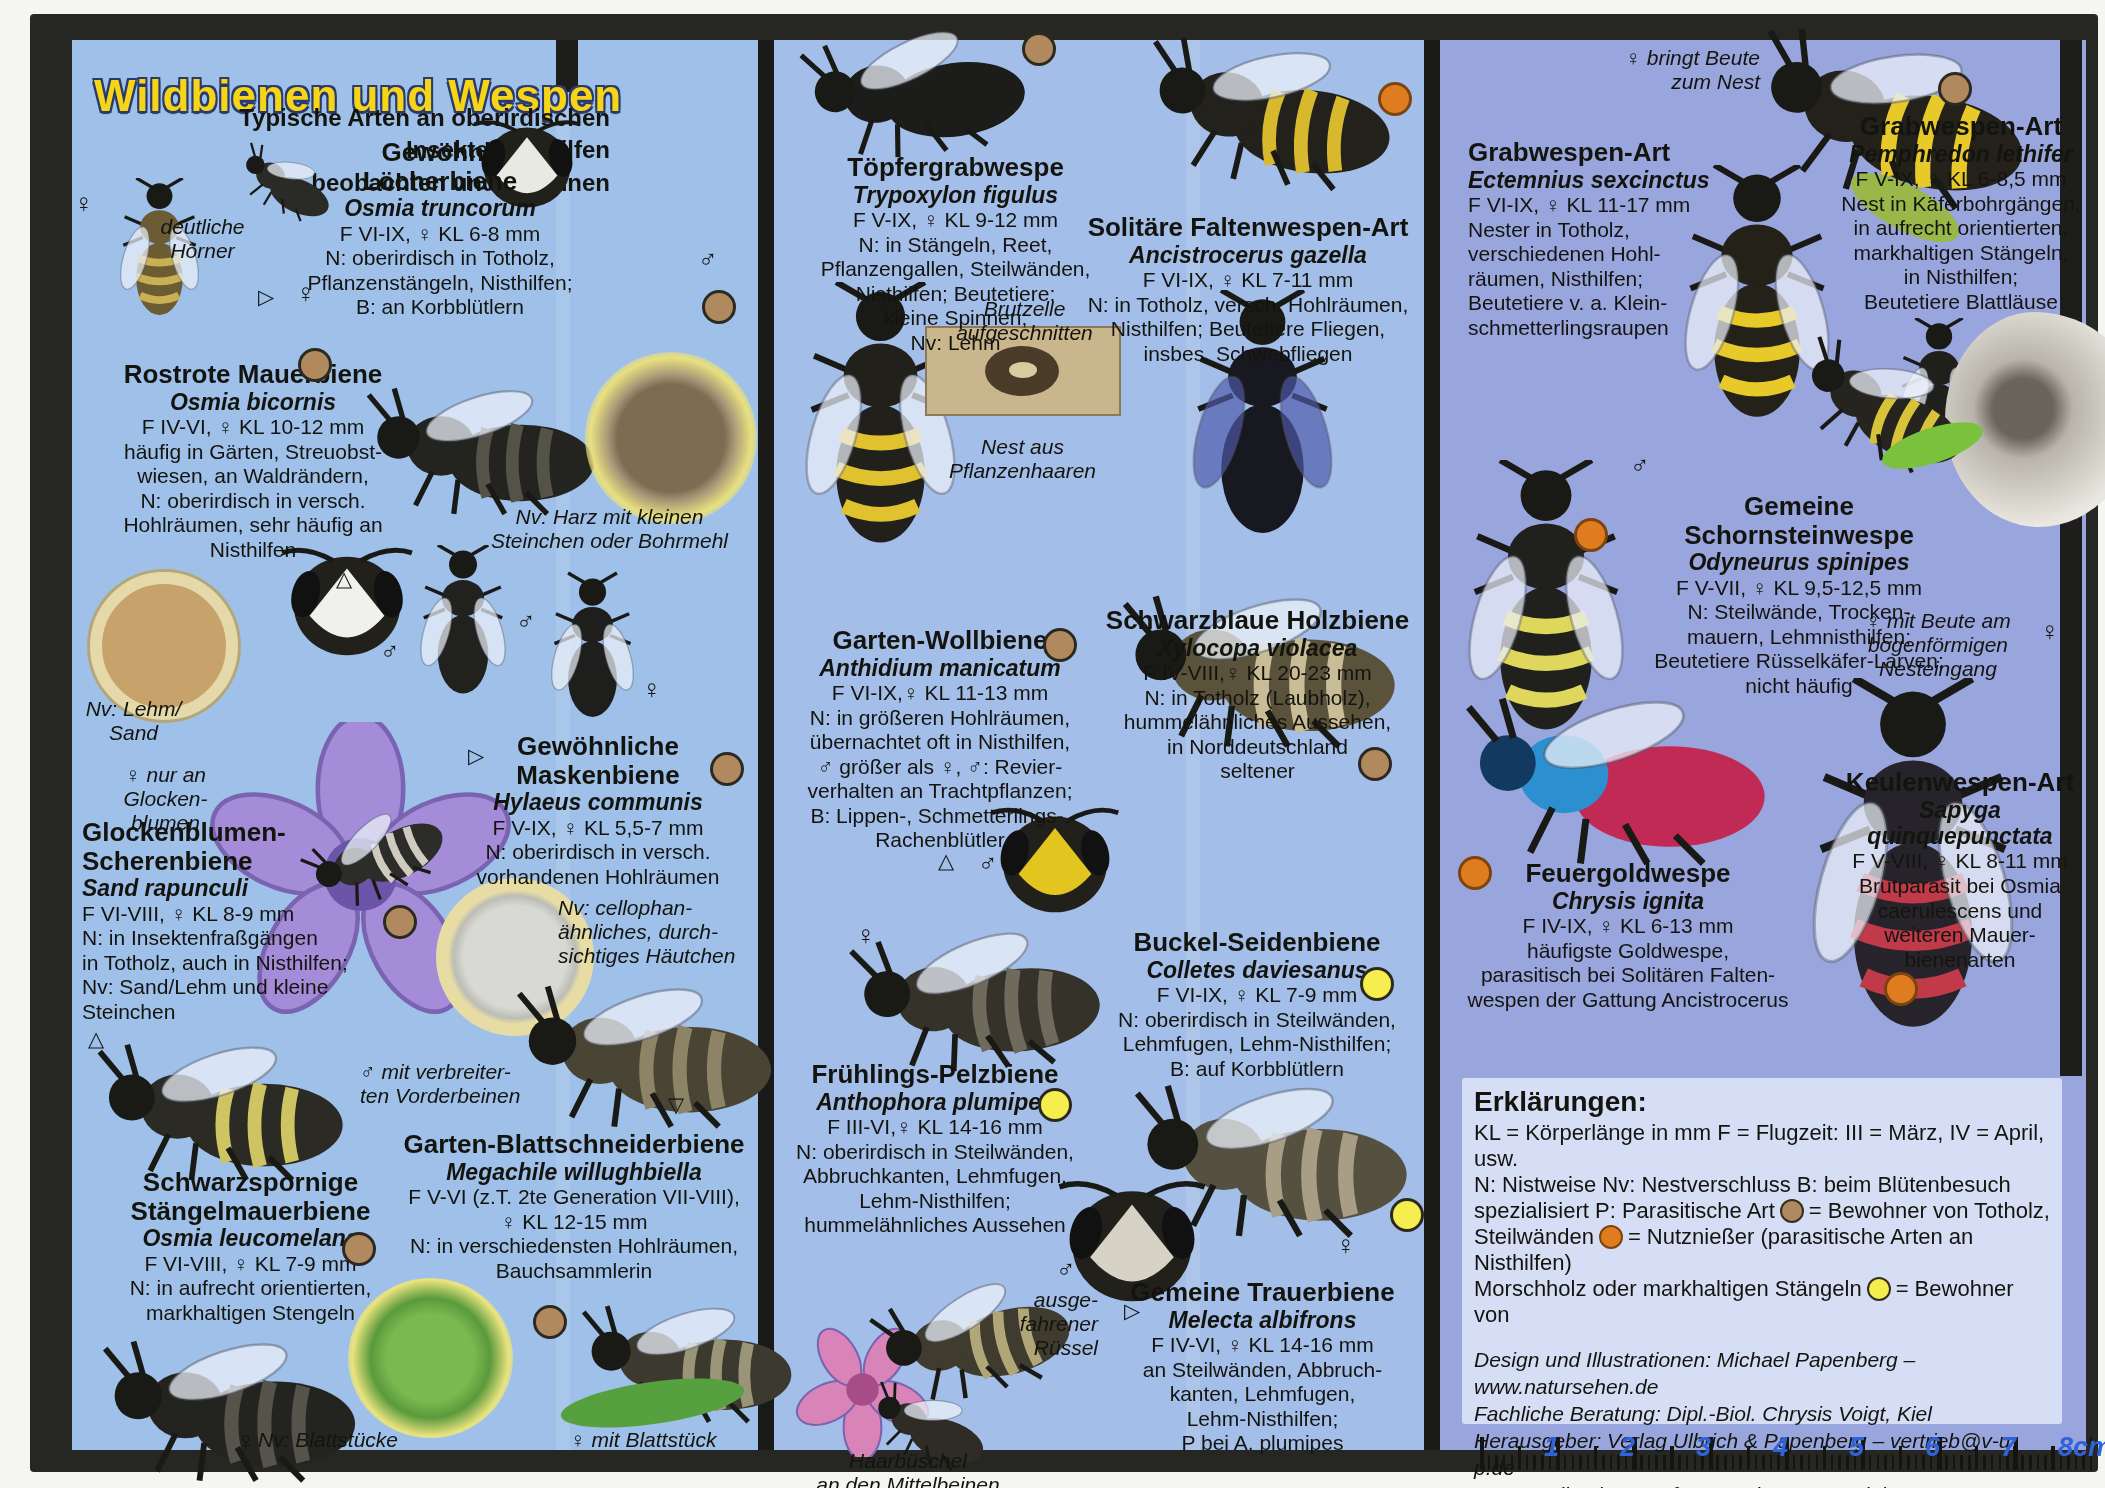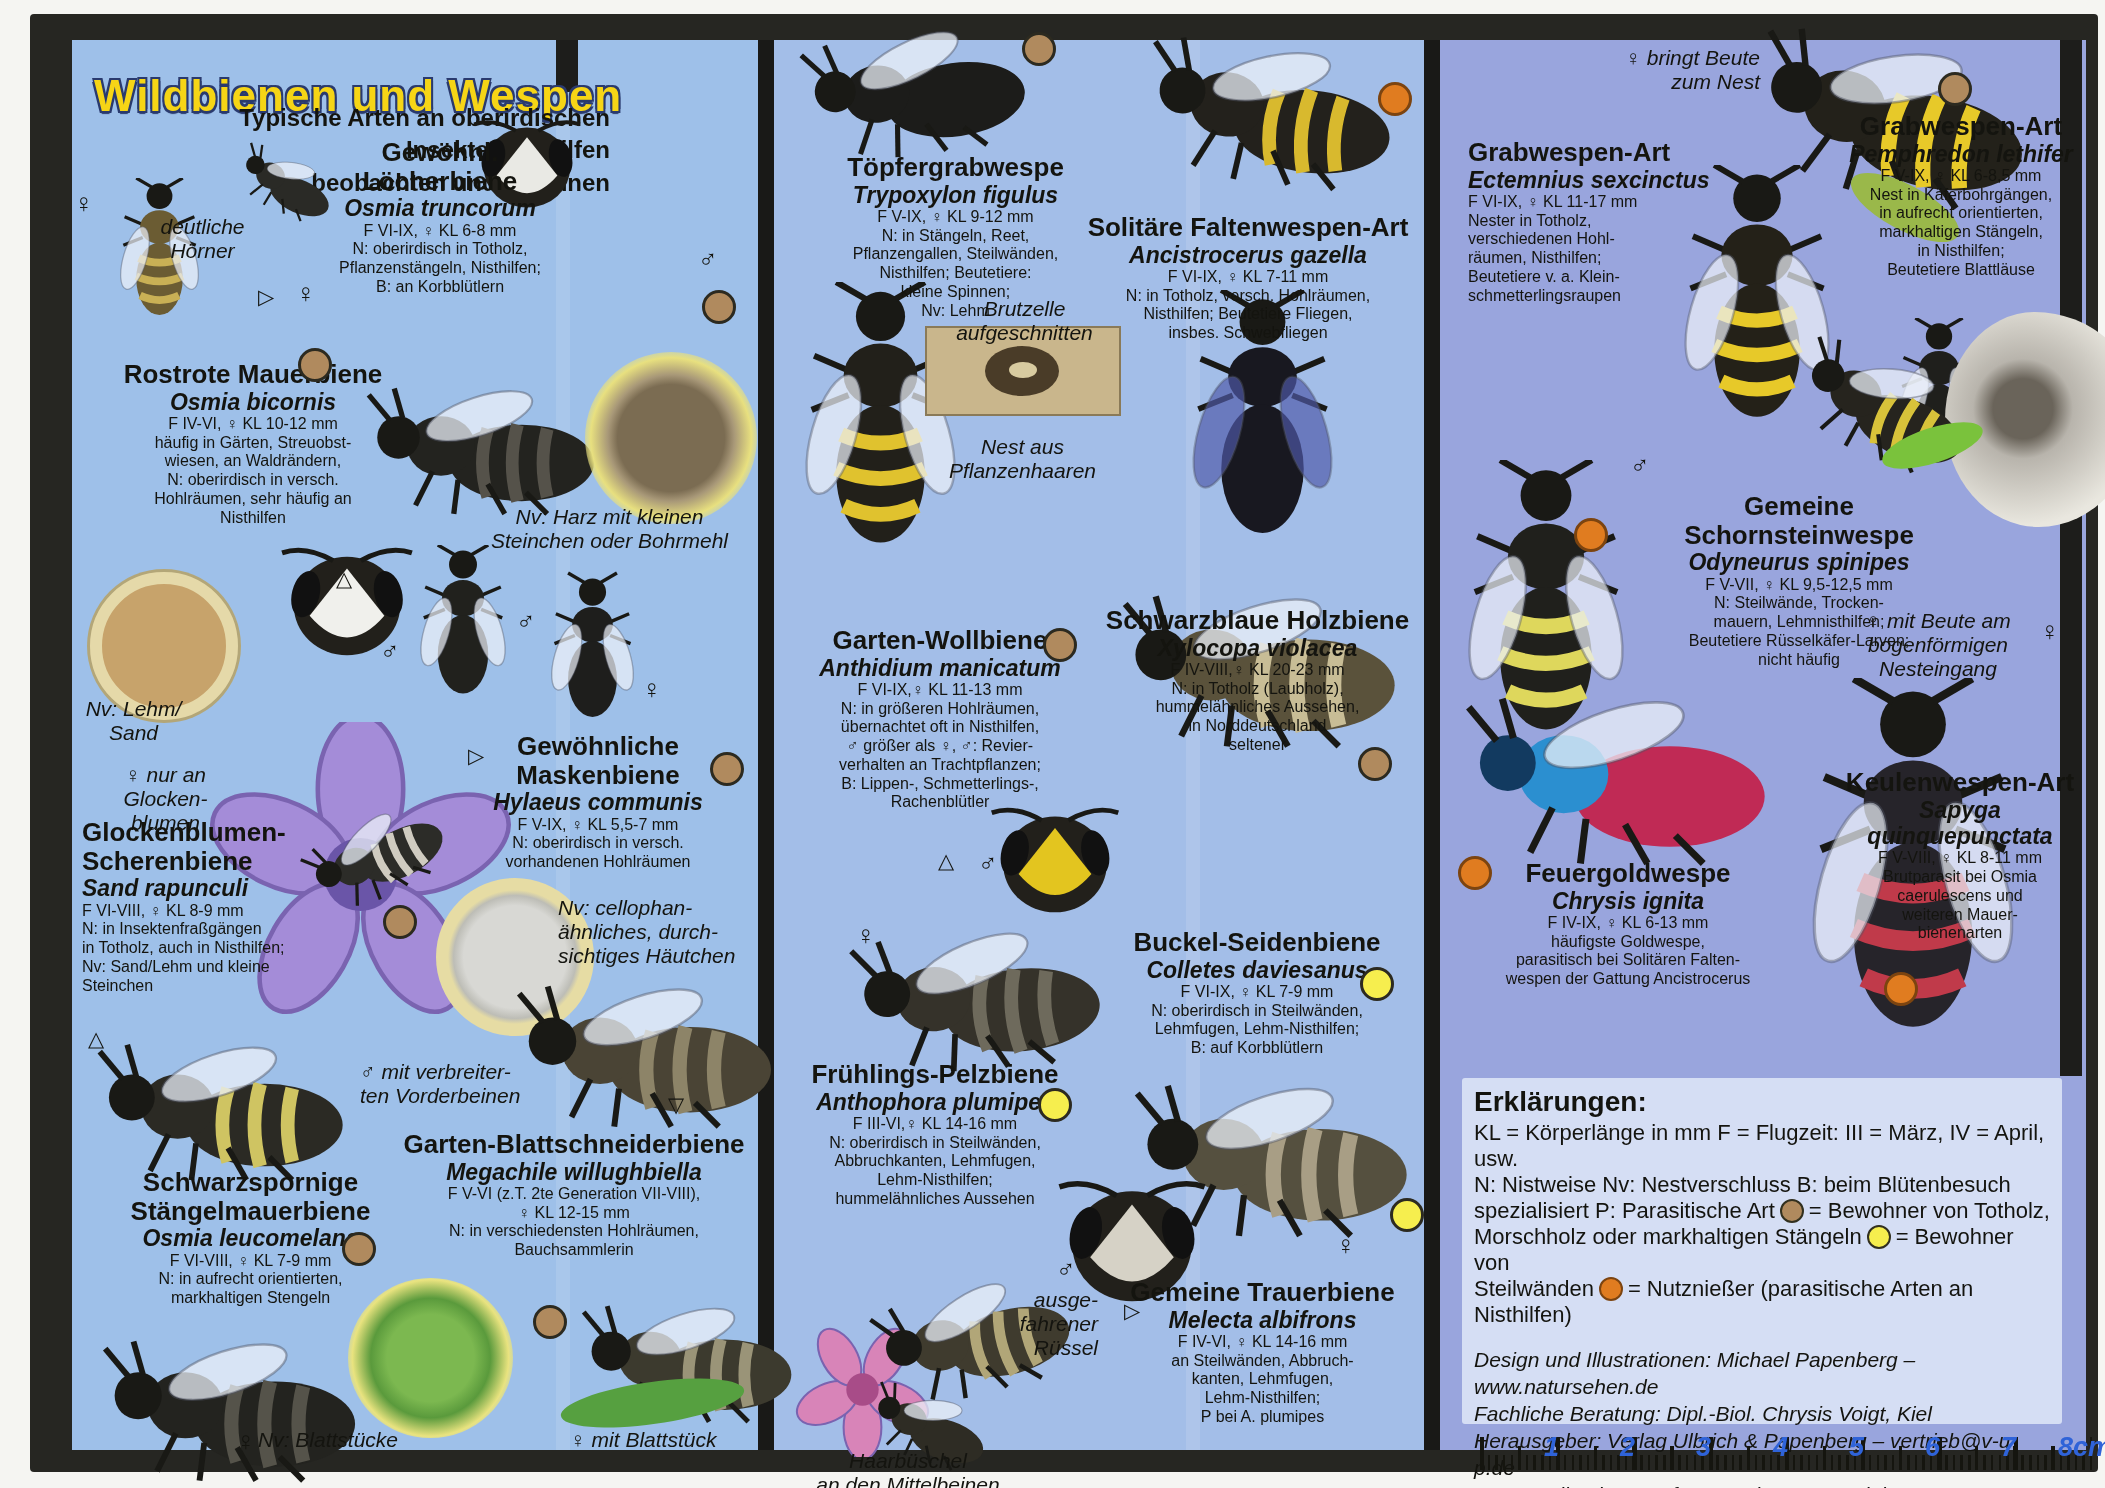--- a/index.html
+++ b/index.html
@@ -14,21 +14,21 @@
   .sheen{position:absolute;top:40px;height:1410px;width:14px;background:rgba(255,255,255,.12);}
   .edgebar{position:absolute;background:#1d1d1b;}
   .title{position:absolute;left:94px;top:42px;font-size:44px;font-weight:700;letter-spacing:1px;color:#f6d516;
          text-shadow:-2px -2px 0 #2a3a6e,2px -2px 0 #2a3a6e,-2px 2px 0 #2a3a6e,2px 2px 0 #2a3a6e,0 3px 1px #2a3a6e;}
   .subtitle{position:absolute;left:80px;top:102px;width:530px;text-align:right;font-size:24px;font-weight:700;
             line-height:1.35;white-space:pre-line;}
   .sp{position:absolute;text-align:center;}
   .sp.ta-l{text-align:left;}
   .sp-name{margin:0;font-size:26px;font-weight:700;line-height:1.1;white-space:pre-line;}
   .sp-lat{font-size:23px;font-weight:700;font-style:italic;line-height:1.15;}
-  .sp-inf{font-size:16px;line-height:1.17;white-space:pre-line;}
+  .sp-inf{font-size:21px;line-height:1.17;white-space:pre-line;}
   .ann{position:absolute;font-size:21px;font-style:italic;line-height:1.15;white-space:pre-line;}
   .ta-c{text-align:center;margin-top:17px;} .ta-r{text-align:right;}
   .sym{position:absolute;font-size:26px;line-height:1;}
   .tri{font-size:21px;}
   .dot{position:absolute;width:34px;height:34px;border-radius:50%;border:3px solid #2c2a20;box-sizing:border-box;}
   .dot.brown{background:#b08a5e;} .dot.yellow{background:#f6ee4e;} .dot.orange{background:#e07c20;border-color:#7c4410;}
   .ill{position:absolute;overflow:visible;}
   .photo{position:absolute;}
   .legendbox{position:absolute;left:1462px;top:1078px;width:600px;height:346px;background:#d5def4;border-radius:3px;
              padding:8px 12px;box-sizing:border-box;}
@@ -477,24 +477,24 @@
   <div class="dot orange" style="left:1884px;top:972px"></div>
 
   <div class="legendbox">
     <h2 class="leg-h">Erklärungen:</h2>
     <div class="leg-line">KL = Körperlänge in mm   F = Flugzeit: III = März, IV = April, usw.</div>
     <div class="leg-line">N: Nistweise  Nv: Nestverschluss  B: beim Blütenbesuch</div>
     <div class="leg-line">
       <span>spezialisiert  P: Parasitische Art</span><span class="ldot brown"></span><span>= Bewohner von Totholz,</span>
     </div>
     <div class="leg-line">
-      <span>Morschholz oder markhaltigen Stängeln</span><span class="ldot yellow"></span><span>= Bewohner von</span>
+      <span>Steilwänden</span><span class="ldot orange"></span><span>= Nutznießer (parasitische Arten an Nisthilfen)</span>
     </div>
     <div class="leg-line">
-      <span>Steilwänden</span><span class="ldot orange"></span><span>= Nutznießer (parasitische Arten an Nisthilfen)</span>
+      <span>Morschholz oder markhaltigen Stängeln</span><span class="ldot yellow"></span><span>= Bewohner von</span>
     </div>
     <div class="credits">
       <div>Design und Illustrationen:  Michael Papenberg – www.natursehen.de</div>
       <div>Fachliche Beratung: Dipl.-Biol. Chrysis Voigt, Kiel</div>
       <div>Herausgeber: Verlag Ulbrich &amp; Papenberg – vertrieb@v-u-p.de</div>
       <div>Hergestellt mit wetterfester Polyester-Laminierung    4.19</div>
     </div>
   </div>
 
   <div class="ruler">

